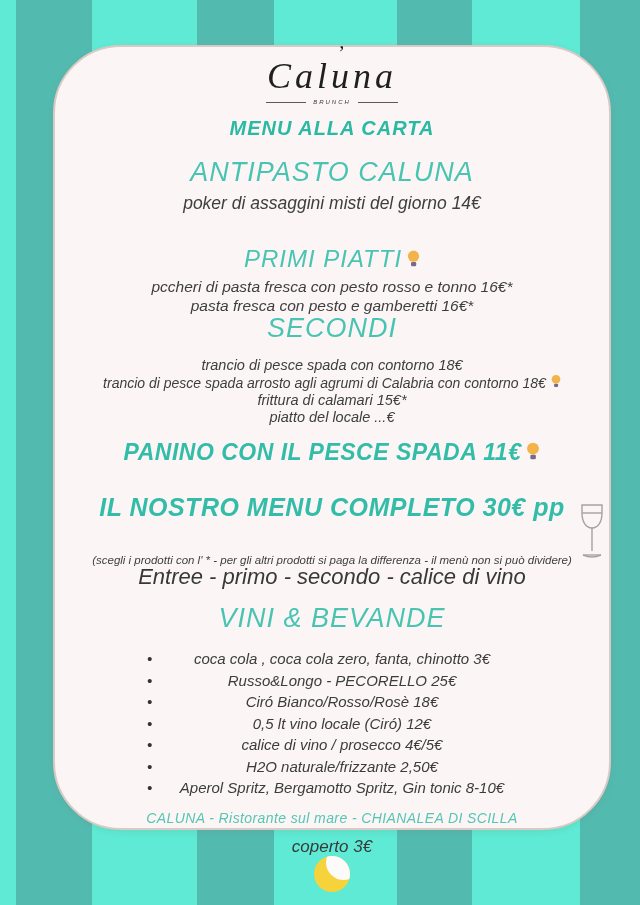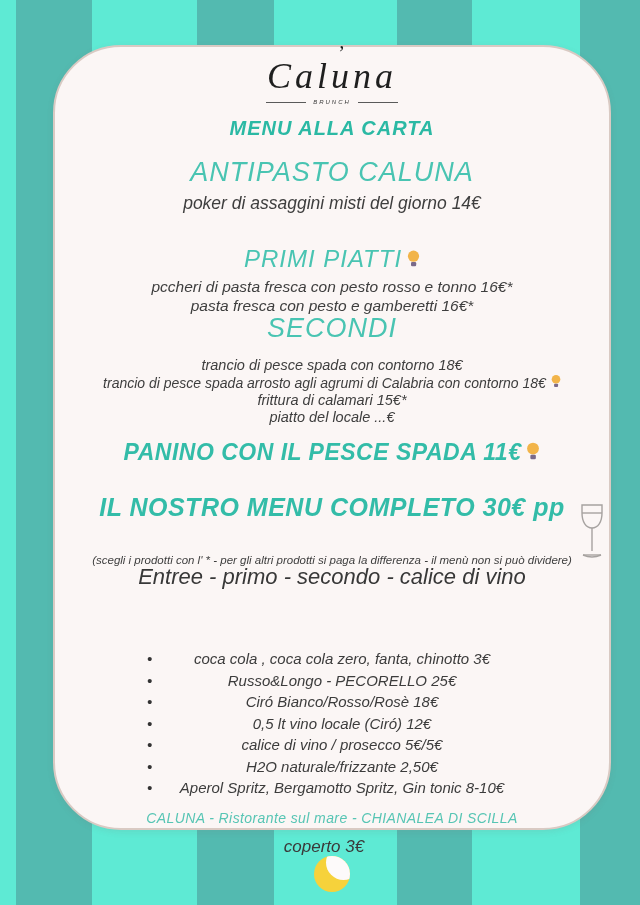--- a/index.html
+++ b/index.html
@@ -60,21 +60,21 @@
 
   .bulb { display:inline-block; vertical-align:baseline; margin-left:5px; }
 
   .drink-list { position:absolute; left:90px; top:601px; width:378px; list-style:none; }
   .drink-list li { position:relative; text-align:center; font-size:15px; line-height:21.5px;
                    color:#3c3c3c; padding-left:16px; }
   .drink-list li::before { content:"\2022"; position:absolute; left:2px; top:0; color:#333; }
 
   .card-footer { top:763px; font-size:14px; letter-spacing:.4px; color:#57c5b4; }
 
-  .coperto-wrap { position:absolute; left:45px; width:558px; top:837px; text-align:center; z-index:3; }
+  .coperto-wrap { position:absolute; left:53px; width:558px; top:837px; text-align:center; z-index:3; }
   .coperto { font-size:17px; color:#3a3a3a; }
   .moon-wrap { position:absolute; left:53px; width:558px; top:856px; text-align:center; z-index:3; }
   .moon { position:relative; display:inline-block; width:36px; height:36px; border-radius:50%;
           background:#f6d23b; overflow:hidden; }
   .moon::after { content:""; position:absolute; left:12px; top:-11px; width:35px; height:35px;
                  border-radius:50%; background:#fdfafa; }
 </style>
 </head>
 <body>
 
@@ -126,27 +126,28 @@
     <div class="wine-glass">
       <svg width="32" height="56" viewBox="0 0 32 56" fill="none" stroke="#a6a2a0" stroke-width="1.4">
         <path d="M6 2 H26 V10 C26 19 22 25 16 25 C10 25 6 19 6 10 Z"></path>
         <line x1="6" y1="10" x2="26" y2="10"></line>
         <line x1="16" y1="25" x2="16" y2="48"></line>
         <path d="M7 52 Q16 56 25 52"></path>
         <line x1="7" y1="52" x2="25" y2="52"></line>
       </svg>
     </div>
 
+    <div class="blk sec-title t-vini">VINI &amp; BEVANDE</div>
 
     <ul class="drink-list">
       <li>coca cola , coca cola zero, fanta, chinotto 3€</li>
       <li>Russo&amp;Longo - PECORELLO 25€</li>
       <li>Ciró Bianco/Rosso/Rosè 18€</li>
       <li>0,5 lt vino locale (Ciró)  12€</li>
-      <li>calice di vino / prosecco 5€/5€</li>
+      <li>calice di vino / prosecco 4€/5€</li>
       <li>H2O naturale/frizzante 2,50€</li>
       <li>Aperol Spritz, Bergamotto Spritz, Gin tonic 8-10€</li>
     </ul>
 
     <div class="blk card-footer">CALUNA - Ristorante sul mare - CHIANALEA DI SCILLA</div>
   </div>
 
   <div class="coperto-wrap"><span class="coperto">coperto 3€</span></div>
 
   <div class="moon-wrap"><span class="moon"></span></div>

